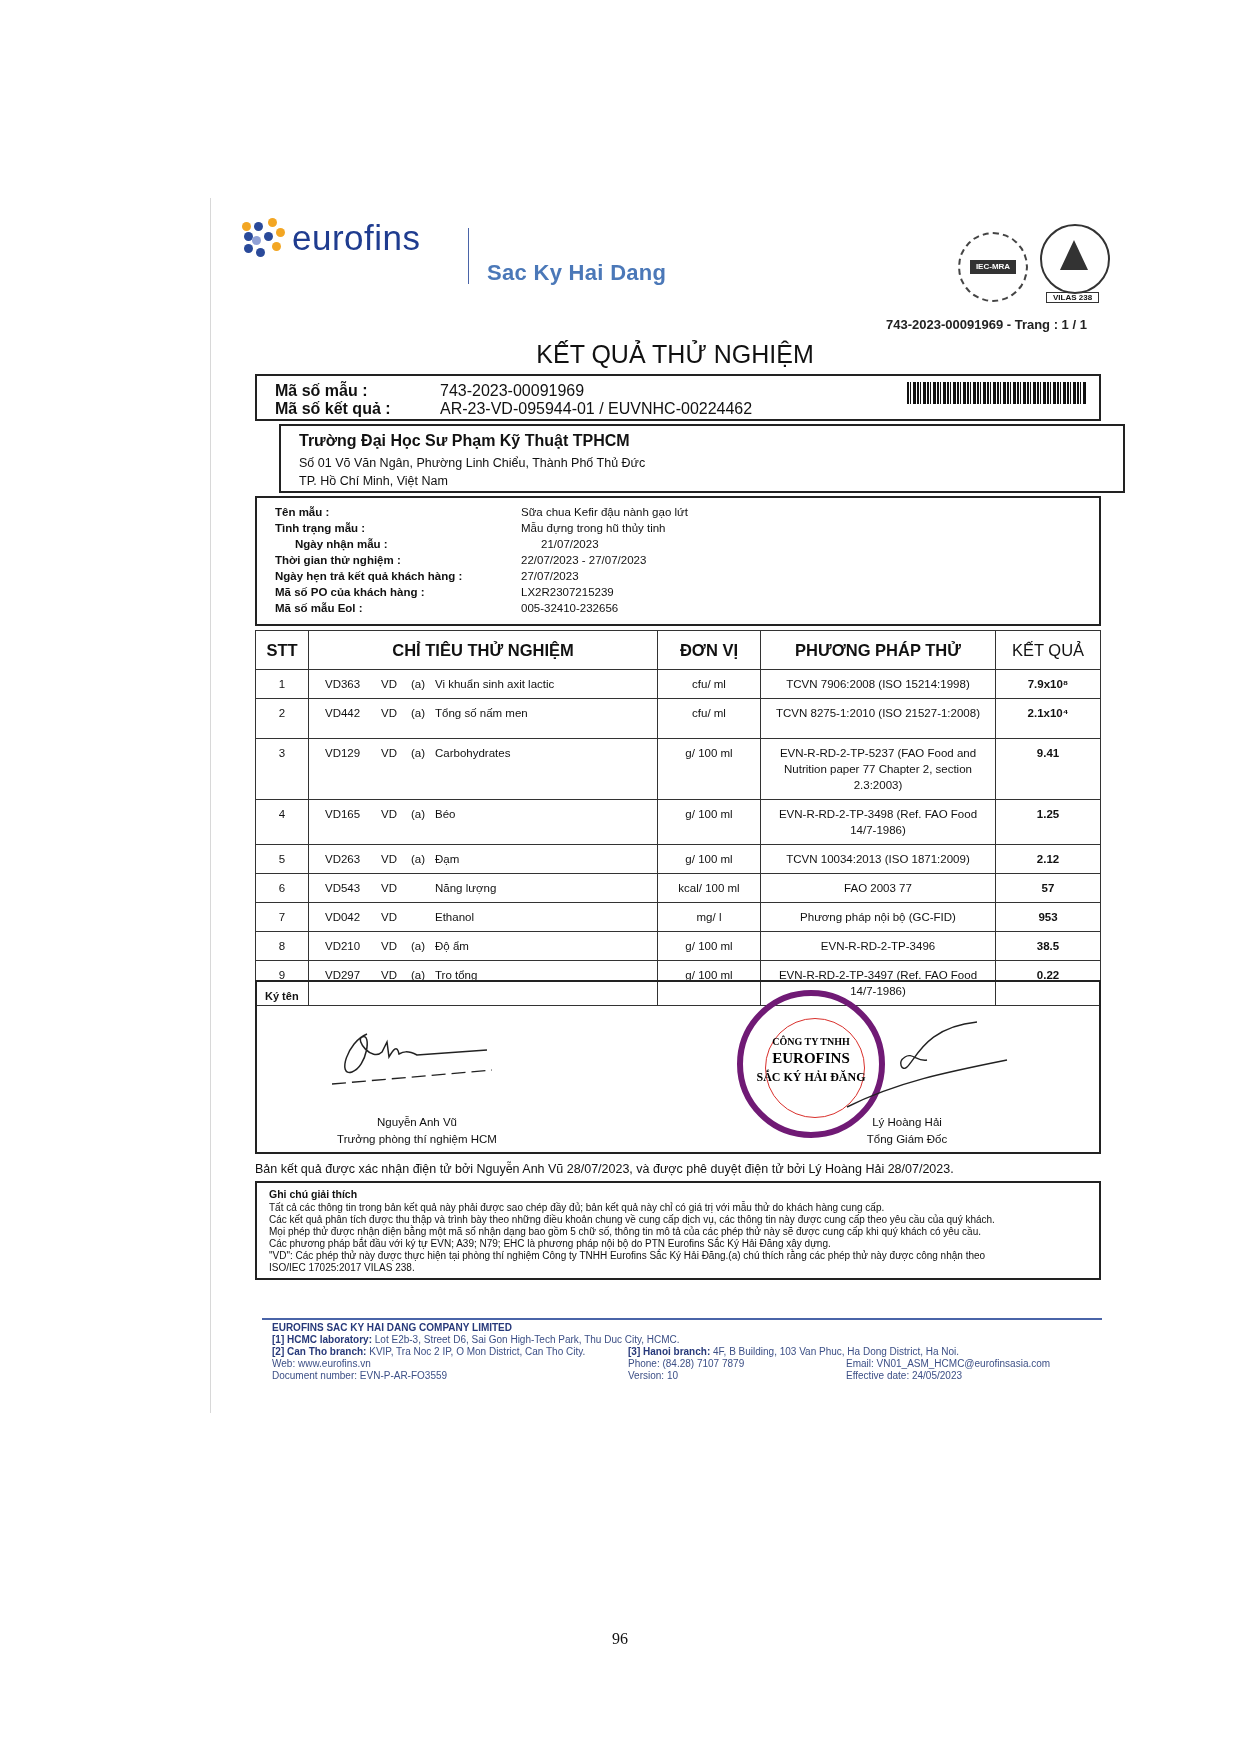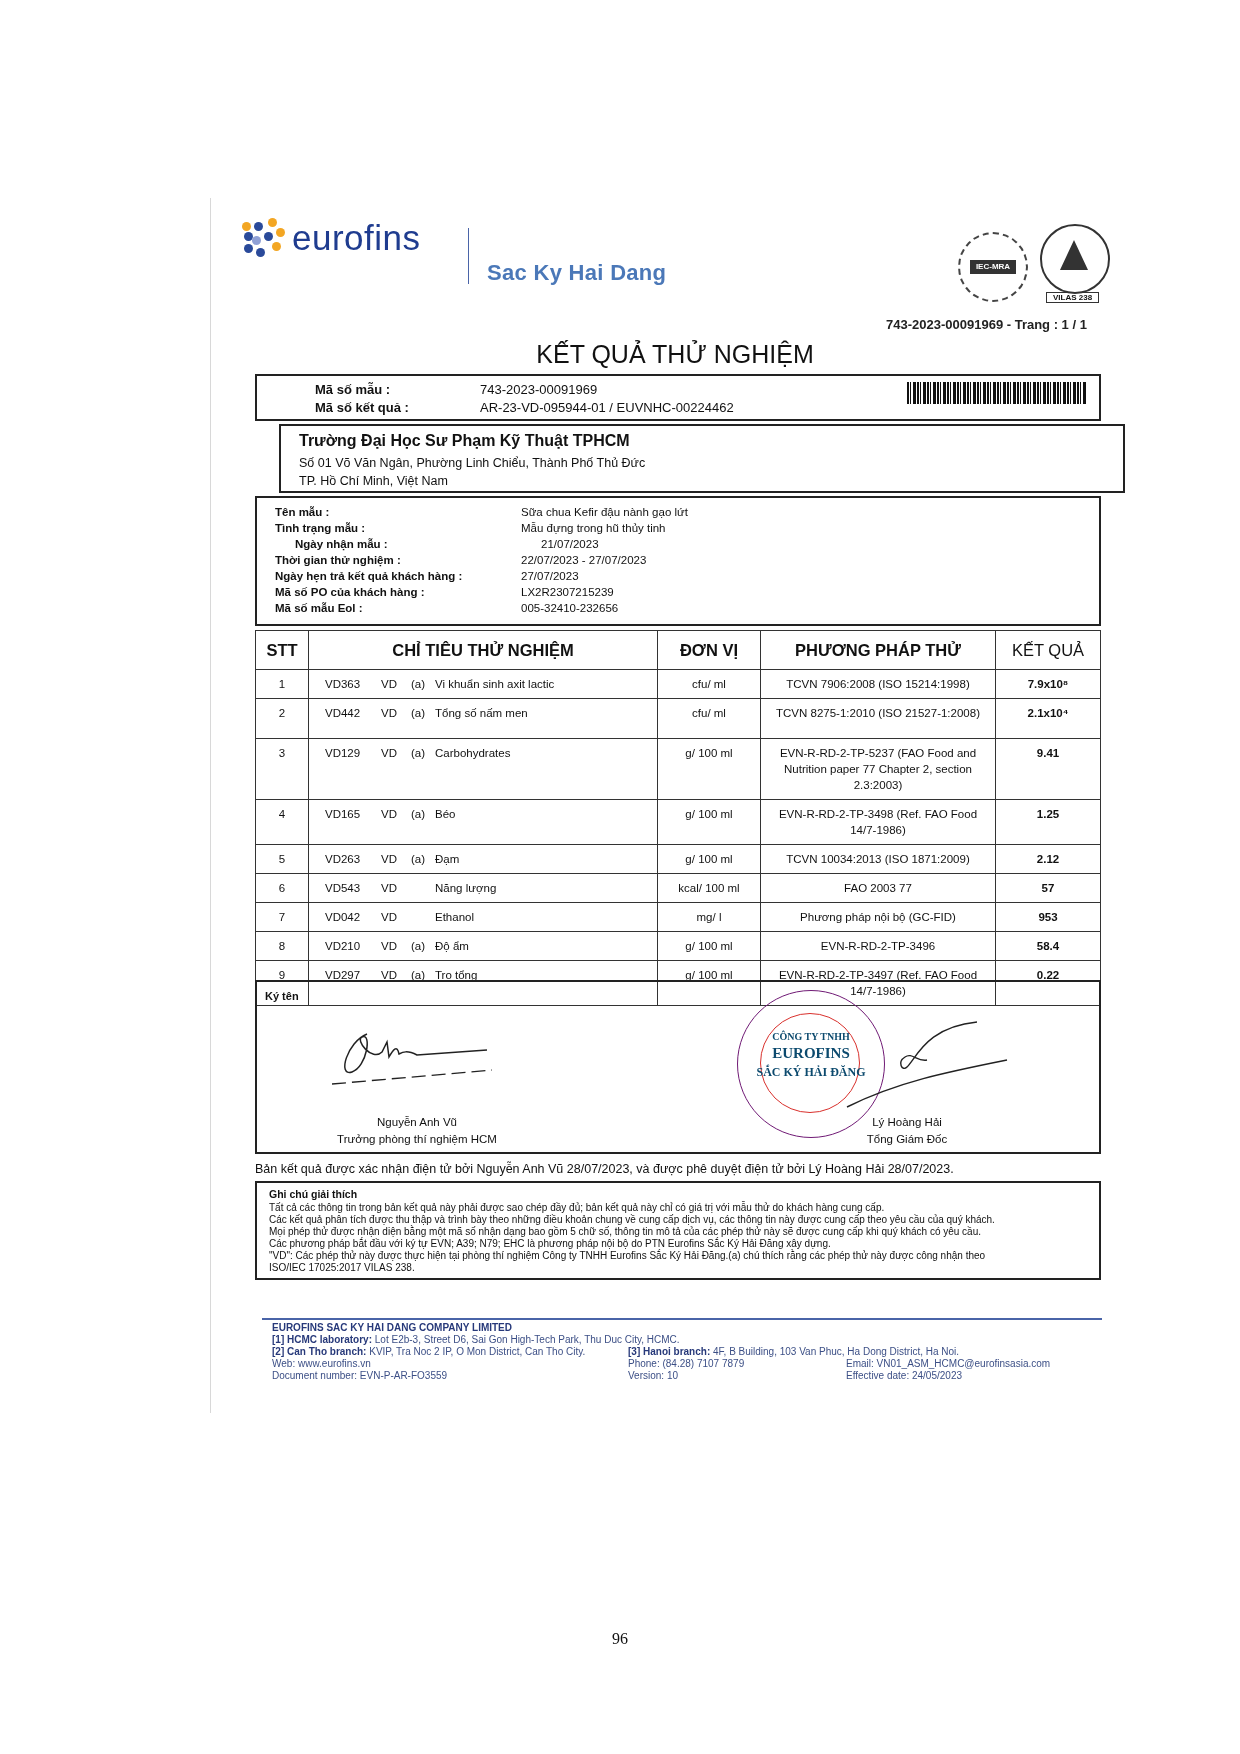--- a/index.html
+++ b/index.html
@@ -15,21 +15,21 @@
   .seal1 { position: absolute; left: 958px; top: 232px; width: 66px; height: 66px; border-radius: 50%; border: 2px dashed #444; }
   .seal1-inner { position: absolute; left: 10px; top: 26px; width: 46px; height: 14px; background: #333; color: #fff; font-size: 8px; text-align: center; line-height: 14px; font-weight: bold; }
   .seal2 { position: absolute; left: 1040px; top: 224px; width: 66px; height: 66px; border-radius: 50%; border: 2px solid #333; }
   .seal2-tri { position: absolute; left: 18px; top: 14px; width: 0; height: 0; border-left: 14px solid transparent; border-right: 14px solid transparent; border-bottom: 30px solid #333; }
   .vilas { position: absolute; left: 1046px; top: 292px; border: 1.5px solid #333; font-size: 8px; padding: 0 6px; font-weight: bold; }
   .ref-line { position: absolute; left: 886px; top: 317px; font-size: 13px; font-weight: bold; color: #222; }
   .title { position: absolute; left: 0; width: 1240px; top: 340px; text-align: center; font-size: 25px; color: #111; padding-left: 110px; box-sizing: border-box; }
   
   .box { position: absolute; border: 2px solid #222; box-sizing: border-box; }
   .box-ids { left: 255px; top: 374px; width: 846px; height: 47px; }
-  .row-kv { position: absolute; font-size: 13px; display: flex; margin-left: 40px; }
+  .row-kv { position: absolute; font-size: 16px; display: flex; }
   .row-kv .k { width: 165px; font-weight: bold; }
   .barcode { position: absolute; right: 12px; top: 6px; width: 180px; height: 22px; background: repeating-linear-gradient(90deg, #111 0 2px, #fff 2px 3px, #111 3px 4px, #fff 4px 6px, #111 6px 9px, #fff 9px 10px); }
   .box-client { left: 255px; top: 424px; width: 846px; height: 69px; margin-left: 24px; }
   .client-name { position: absolute; left: 18px; top: 6px; font-size: 16px; font-weight: bold; }
   .client-addr { position: absolute; left: 18px; font-size: 12.5px; }
   .box-sample { left: 255px; top: 496px; width: 846px; height: 130px; }
   .sample-row { position: absolute; left: 18px; font-size: 11.5px; display: flex; }
   .sample-row .k { width: 246px; font-weight: bold; }
   
   .results { position: absolute; left: 255px; top: 630px; width: 846px; border-collapse: collapse; font-size: 11.5px; }
@@ -42,21 +42,21 @@
   .c-meth { width: 226px; text-align: center; }
   .c-res { text-align: center; font-weight: bold; }
   .ind-code { display: inline-block; width: 56px; padding-left: 12px; }
   .ind-lab { display: inline-block; width: 30px; }
   .ind-acc { display: inline-block; width: 24px; }
   
   .box-sign { left: 255px; top: 980px; width: 846px; height: 174px; border-width: 2px; text-decoration: underline; }
   .sign-label { position: absolute; left: 8px; top: 8px; font-size: 11px; font-weight: bold; }
   .sig-scribble { position: absolute; left: 70px; top: 40px; width: 180px; height: 70px; }
   .signer { position: absolute; font-size: 11.5px; text-align: center; line-height: 17px; }
-  .stamp { position: absolute; left: 480px; top: 8px; width: 148px; height: 148px; border-radius: 50%; border: 1px solid #701a75; box-sizing: border-box; color: #0c4a6e; }
+  .stamp { position: absolute; left: 480px; top: 8px; width: 148px; height: 148px; border-radius: 50%; border: 6px solid #701a75; box-sizing: border-box; color: #000000; }
   .stamp-inner { position: absolute; left: 22px; top: 22px; width: 98px; height: 98px; border-radius: 50%; border: 1.5px solid #d9302c; }
   .stamp-text { position: absolute; left: 0; width: 100%; text-align: center; font-family: "Liberation Serif", serif; font-weight: bold; }
   .verify-line { position: absolute; left: 255px; top: 1162px; font-size: 12.5px; }
   .box-notes { left: 255px; top: 1181px; width: 846px; height: 99px; border-width: 2px; }
   .notes-title { position: absolute; left: 12px; top: 5px; font-size: 10.5px; font-weight: bold; }
   .note { position: absolute; left: 12px; font-size: 10px; white-space: nowrap; }
   
   .footer-rule { position: absolute; left: 262px; top: 1318px; width: 840px; height: 1.5px; background: #4a64a8; }
   .footer { position: absolute; font-size: 10px; color: #3c4f86; white-space: nowrap; }
   .footer b { color: #27397a; }
@@ -203,21 +203,21 @@
       <td class="c-ind"><span class="ind-code">VD042</span><span class="ind-lab">VD</span><span class="ind-acc"></span><span>Ethanol</span></td>
       <td class="c-unit">mg/ l</td>
       <td class="c-meth">Phương pháp nội bộ (GC-FID)</td>
       <td class="c-res">953</td>
     </tr>
     <tr style="height:22px">
       <td class="c-stt">8</td>
       <td class="c-ind"><span class="ind-code">VD210</span><span class="ind-lab">VD</span><span class="ind-acc">(a)</span><span>Độ ẩm</span></td>
       <td class="c-unit">g/ 100 ml</td>
       <td class="c-meth">EVN-R-RD-2-TP-3496</td>
-      <td class="c-res">58.4</td>
+      <td class="c-res">38.5</td>
     </tr>
     <tr style="height:40px">
       <td class="c-stt">9</td>
       <td class="c-ind"><span class="ind-code">VD297</span><span class="ind-lab">VD</span><span class="ind-acc">(a)</span><span>Tro tổng</span></td>
       <td class="c-unit">g/ 100 ml</td>
       <td class="c-meth">EVN-R-RD-2-TP-3497 (Ref. FAO Food 14/7-1986)</td>
       <td class="c-res">0.22</td>
     </tr>
   </tbody>
 </table>

